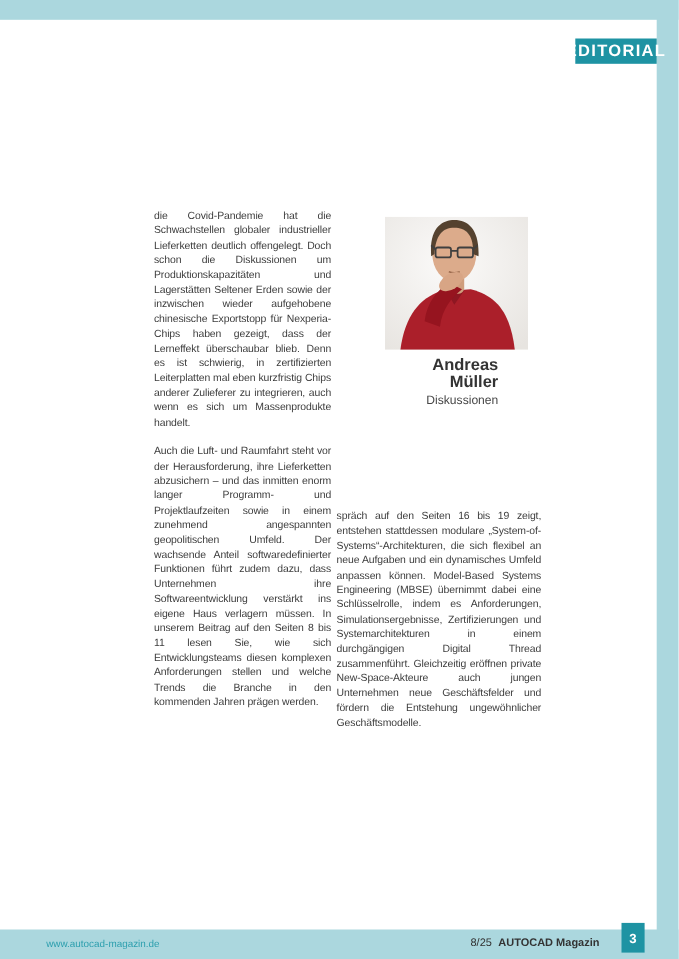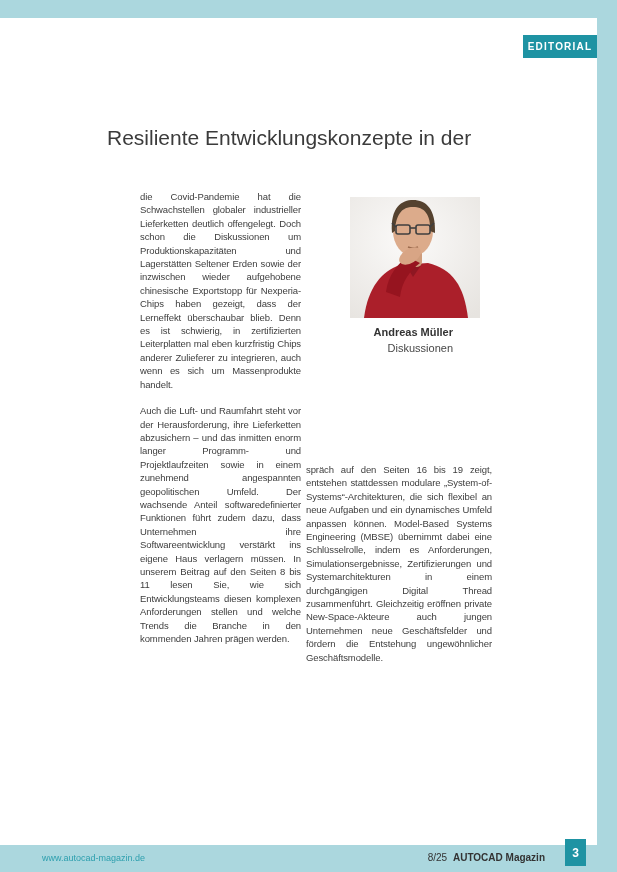--- a/index.html
+++ b/index.html
@@ -7,21 +7,21 @@
     width:617px;height:872px;position:relative;background:#ffffff;
     font-family:"Liberation Sans", sans-serif;overflow:hidden;
   }
   .band{position:absolute;background:#abd7de;}
   .band-top{top:0;left:0;width:617px;height:18px;}
   .band-right{top:0;right:0;width:20px;height:872px;}
   .band-bottom{bottom:0;left:0;width:617px;height:27px;}
 
   .editorial-badge{
     position:absolute;top:35px;left:523px;width:74px;height:23px;
-    background:#1e93a3;color:#ffffff;font-size:10px;font-weight:bold;
+    background:#1e93a3;color:#ffffff;font-size:15px;font-weight:bold;
     letter-spacing:1.2px;display:flex;align-items:center;justify-content:center;
   }
 
   .page-title{
     position:absolute;left:107px;top:110px;width:460px;
     font-size:21px;line-height:28px;color:#3b3b3b;font-weight:normal;
   }
   .page-title .t2{font-weight:bold;}
 
   .bodytext{
@@ -29,21 +29,21 @@
     text-align:justify;letter-spacing:-0.1px;hyphens:auto;
   }
   .bodytext p{margin:0 0 13px 0;}
   .col-left{position:absolute;left:140px;top:190px;width:161px;}
   .col-left .salutation{text-align:left;}
   .col-right{position:absolute;left:306px;top:463px;width:186px;}
 
   .author-figure{position:absolute;left:350px;top:197px;width:130px;}
   .author-photo{display:block;width:130px;height:121px;}
   .author-caption{width:103px;margin-top:6px;text-align:right;}
-  .author-name{font-size:11px;font-weight:bold;color:#333333;line-height:16px;}
+  .author-name{font-size:15px;font-weight:bold;color:#333333;line-height:16px;}
   .author-role{font-size:11px;color:#474747;line-height:16px;}
 
   .footer-url{
     position:absolute;left:42px;bottom:9px;font-size:9px;color:#2d9fae;
     text-decoration:none;
   }
   .footer-right{
     position:absolute;right:72px;bottom:9px;font-size:10px;color:#333333;
   }
   .footer-right .issue{margin-right:3px;font-weight:normal;}
@@ -59,21 +59,21 @@
 
 <div class="band band-top"></div>
 <div class="band band-right"></div>
 <div class="band band-bottom"></div>
 
 <div class="editorial-badge">
   <span>EDITORIAL</span>
 </div>
 
 <h1 class="page-title">
-  <span class="t1">Resiliente Entwicklungskonzepte in der</span><br>
+  <br>
 </h1>
 
 <div class="bodytext col-left">
   <p>die Covid-Pandemie hat die Schwachstellen globaler industrieller Lieferketten deutlich offengelegt. Doch schon die Diskussionen um Produktionskapazitäten und Lagerstätten Seltener Erden sowie der inzwischen wieder aufgehobene chinesische Exportstopp für Nexperia-Chips haben gezeigt, dass der Lerneffekt überschaubar blieb. Denn es ist schwierig, in zertifizierten Leiterplatten mal eben kurzfristig Chips anderer Zulieferer zu integrieren, auch wenn es sich um Massenprodukte handelt.</p>
   <p>Auch die Luft- und Raumfahrt steht vor der Herausforderung, ihre Lieferketten abzusichern – und das inmitten enorm langer Programm- und Projektlaufzeiten sowie in einem zunehmend angespannten geopolitischen Umfeld. Der wachsende Anteil softwaredefinierter Funktionen führt zudem dazu, dass Unternehmen ihre Softwareentwicklung verstärkt ins eigene Haus verlagern müssen. In unserem Beitrag auf den Seiten 8 bis 11 lesen Sie, wie sich Entwicklungsteams diesen komplexen Anforderungen stellen und welche Trends die Branche in den kommenden Jahren prägen werden.</p>
 </div>
 
 <div class="bodytext col-right">
   <p>spräch auf den Seiten 16 bis 19 zeigt, entstehen stattdessen modulare „System-of-Systems“-Architekturen, die sich flexibel an neue Aufgaben und ein dynamisches Umfeld anpassen können. Model-Based Systems Engineering (MBSE) übernimmt dabei eine Schlüsselrolle, indem es Anforderungen, Simulationsergebnisse, Zertifizierungen und Systemarchitekturen in einem durchgängigen Digital Thread zusammenführt. Gleichzeitig eröffnen private New-Space-Akteure auch jungen Unternehmen neue Geschäftsfelder und fördern die Entstehung ungewöhnlicher Geschäftsmodelle.</p>
 </div>

